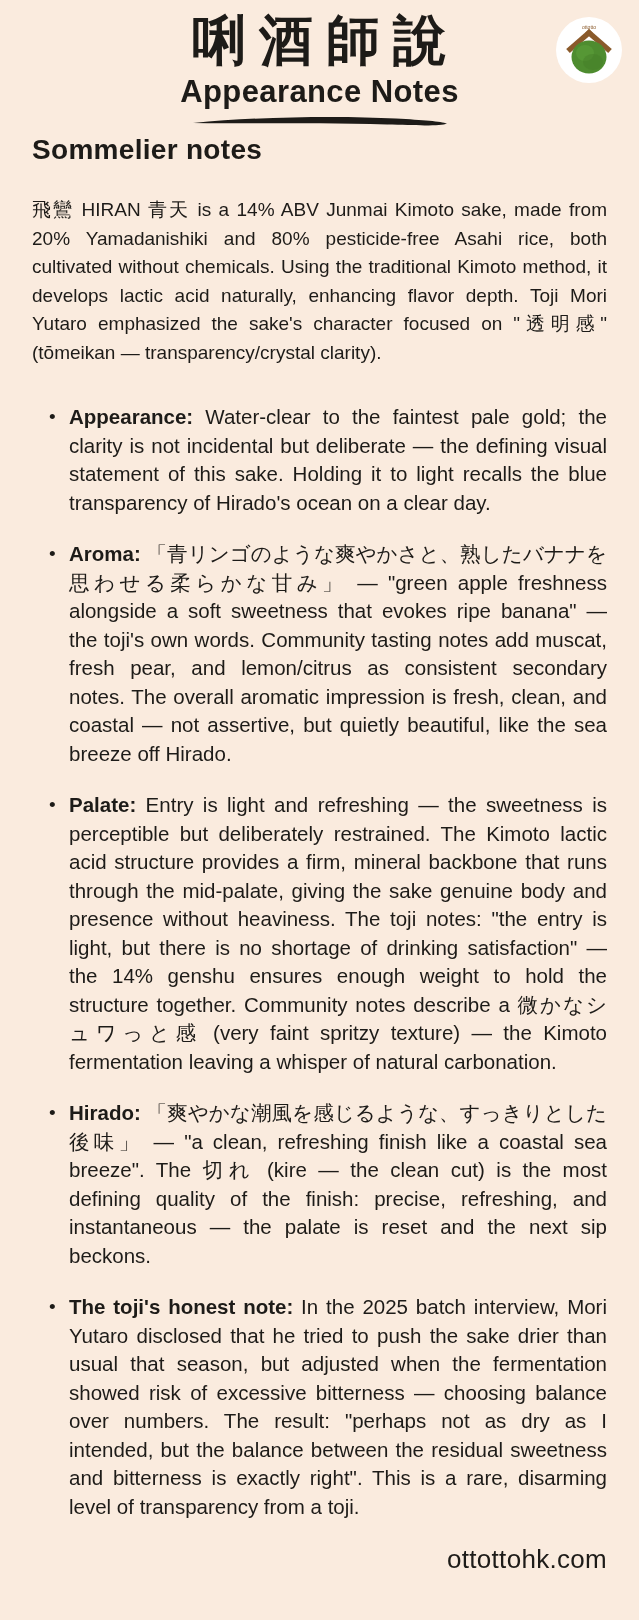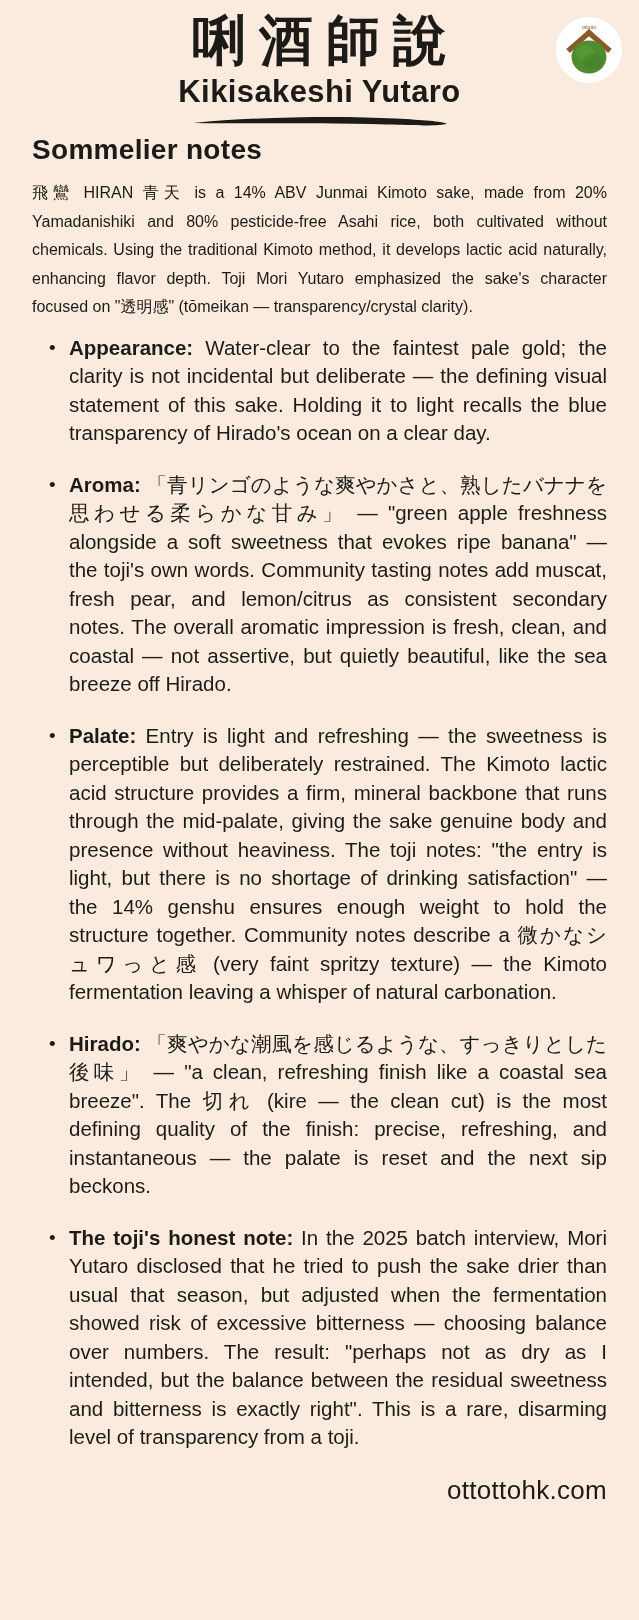--- a/index.html
+++ b/index.html
@@ -27,25 +27,25 @@
     font-size:31px; font-weight:700; letter-spacing:0.4px;
     margin-top:3px;
   }
   .swoosh { display:block; margin:3px auto 0; }
   .main { padding:0 32px; }
   .section-heading {
     font-size:28px; font-weight:700; letter-spacing:0.3px;
     margin-top:4px;
   }
   .intro {
-    margin-top:13px;
-    font-size:16px; line-height:28.5px;
+    margin-top:30px;
+    font-size:19px; line-height:28.5px;
     text-align:justify;
   }
-  .notes { list-style:none; margin-top:12px; padding-left:37px; }
+  .notes { list-style:none; margin-top:36px; padding-left:37px; }
   .notes li {
     position:relative;
     font-size:20.5px; line-height:28.5px;
     text-align:justify;
     margin-bottom:23px;
   }
   .notes li::before {
     content:"\2022";
     position:absolute; left:-20px; top:0;
     font-size:19px;
@@ -67,21 +67,21 @@
         <text x="34" y="13" font-size="5" text-anchor="middle" fill="#8A5A2B" font-family="Liberation Sans, sans-serif">ottotto</text>
         <path d="M13 35 L36 15" stroke="#8A5A2B" stroke-width="5.5" fill="none"></path>
         <path d="M32 15 L55 35" stroke="#8A5A2B" stroke-width="5.5" fill="none"></path>
         <ellipse cx="34" cy="41" rx="17.5" ry="16.5" fill="#4E8C2F"></ellipse>
         <ellipse cx="30" cy="37" rx="9" ry="8" fill="#5DA03A" opacity="0.55"></ellipse>
         <ellipse cx="38" cy="46" rx="10" ry="8" fill="#447C27" opacity="0.45"></ellipse>
       </svg>
     </div>
 
     <h1 class="title-cjk">唎酒師說</h1>
-    <h2 class="subtitle">Kikisakeshi Yutaro</h2>
+    <h2 class="subtitle">Appearance Notes</h2>
 
     <svg class="swoosh" width="258" height="17" viewBox="0 0 258 17" aria-hidden="true">
       <path d="M2 10 C 70 3.5, 150 2.5, 205 5.5 C 232 7, 250 8.5, 256 10.5
                C 250 13.2, 228 12.6, 196 11.6 C 130 9.8, 60 10.8, 2 10 Z" fill="#1D1B18"></path>
     </svg>
   </div>
 
   <div class="main">
     <h3 class="section-heading">Sommelier notes</h3>
 

